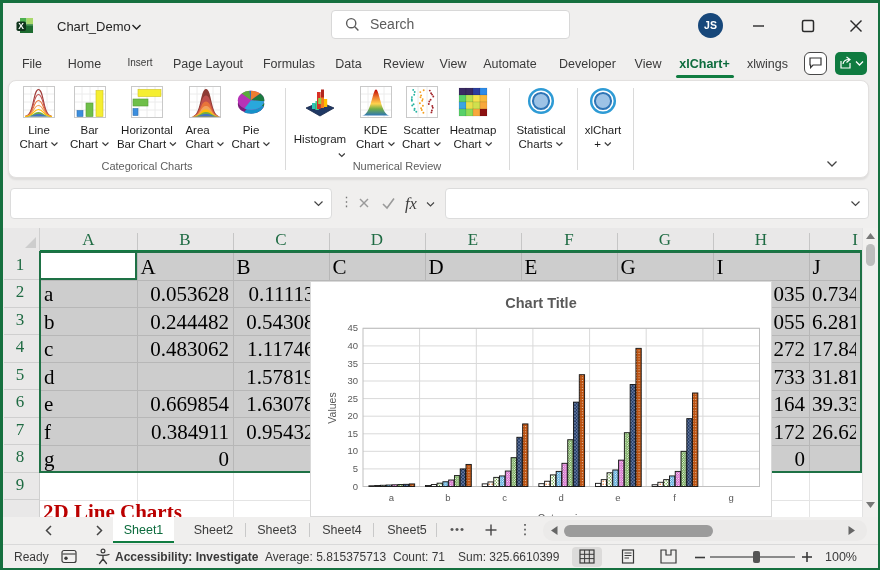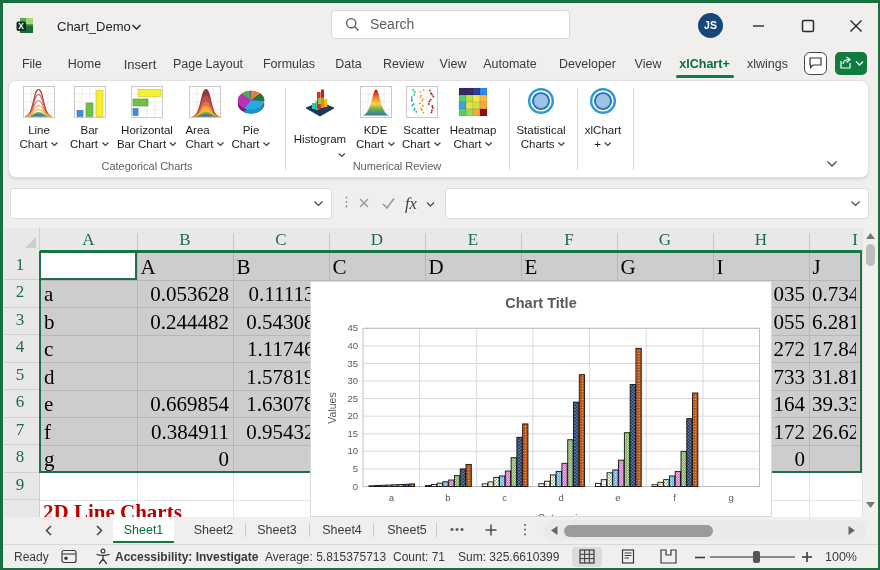--- a/index.html
+++ b/index.html
@@ -37,21 +37,21 @@
   </svg>
 <svg class="ab" style="left:797px;top:15px" width="22" height="22" viewBox="0 0 22 22">
     <rect x="5.5" y="5.5" width="11" height="11" rx="1.5" fill="none" stroke="#2a2a2a" stroke-width="1.5"></rect>
   </svg>
 <svg class="ab" style="left:845px;top:15px" width="22" height="22" viewBox="0 0 22 22">
     <line x1="5.5" y1="5.5" x2="16.5" y2="16.5" stroke="#2a2a2a" stroke-width="1.4"></line>
     <line x1="16.5" y1="5.5" x2="5.5" y2="16.5" stroke="#2a2a2a" stroke-width="1.4"></line>
   </svg>
 <div class="ab" style="left:32px;top:57px;transform:translateX(-50%);font-size:12.5px;color:#3a3a3a">File</div>
 <div class="ab" style="left:84.5px;top:57px;transform:translateX(-50%);font-size:12.5px;color:#3a3a3a">Home</div>
-<div class="ab" style="left:140px;top:57px;transform:translateX(-50%);font-size:13px;color:#3a3a3a">Insert</div>
+<div class="ab" style="left:140px;top:57px;transform:translateX(-50%);font-size:10px;color:#3a3a3a">Insert</div>
 <div class="ab" style="left:208px;top:57px;transform:translateX(-50%);font-size:12.5px;color:#3a3a3a">Page Layout</div>
 <div class="ab" style="left:289px;top:57px;transform:translateX(-50%);font-size:12.5px;color:#3a3a3a">Formulas</div>
 <div class="ab" style="left:348.5px;top:57px;transform:translateX(-50%);font-size:12.5px;color:#3a3a3a">Data</div>
 <div class="ab" style="left:403.5px;top:57px;transform:translateX(-50%);font-size:12.5px;color:#3a3a3a">Review</div>
 <div class="ab" style="left:453px;top:57px;transform:translateX(-50%);font-size:12.5px;color:#3a3a3a">View</div>
 <div class="ab" style="left:510px;top:57px;transform:translateX(-50%);font-size:12.5px;color:#3a3a3a">Automate</div>
 <div class="ab" style="left:587.5px;top:57px;transform:translateX(-50%);font-size:12.5px;color:#3a3a3a">Developer</div>
 <div class="ab" style="left:648px;top:57px;transform:translateX(-50%);font-size:12.5px;color:#3a3a3a">View</div>
 <div class="ab" style="left:767.5px;top:57px;transform:translateX(-50%);font-size:12.5px;color:#3a3a3a">xlwings</div>
 <div class="ab" style="left:704.5px;top:56.5px;transform:translateX(-50%);font-size:12.5px;font-weight:bold;color:#0c6b3d">xlChart+</div>
@@ -259,21 +259,21 @@
     </span></div>
 <div class="ab" style="left:375.5px;top:122.5px;transform:translateX(-50%);font-size:11.5px;color:#1d1d1d;white-space:nowrap;text-align:center;line-height:14.5px">KDE<br><span style="display:inline-flex;align-items:center">Chart<svg width="8" height="6" viewBox="0 0 8 6" style="margin-left:3px">
         <polyline points="1,1.5 4,4.5 7,1.5" fill="none" stroke="#3c3c3c" stroke-width="1.2"></polyline>
       </svg></span></div>
 <div class="ab" style="left:421.5px;top:122.5px;transform:translateX(-50%);font-size:11.5px;color:#1d1d1d;white-space:nowrap;text-align:center;line-height:14.5px">Scatter<br><span style="display:inline-flex;align-items:center">Chart<svg width="8" height="6" viewBox="0 0 8 6" style="margin-left:3px">
         <polyline points="1,1.5 4,4.5 7,1.5" fill="none" stroke="#3c3c3c" stroke-width="1.2"></polyline>
       </svg></span></div>
 <div class="ab" style="left:473px;top:122.5px;transform:translateX(-50%);font-size:11.5px;color:#1d1d1d;white-space:nowrap;text-align:center;line-height:14.5px">Heatmap<br><span style="display:inline-flex;align-items:center">Chart<svg width="8" height="6" viewBox="0 0 8 6" style="margin-left:3px">
         <polyline points="1,1.5 4,4.5 7,1.5" fill="none" stroke="#3c3c3c" stroke-width="1.2"></polyline>
       </svg></span></div>
-<div class="ab" style="left:541px;top:122.5px;transform:translateX(-50%);font-size:11.5px;color:#1d1d1d;white-space:nowrap;text-align:right;line-height:14.5px">Statistical<br><span style="display:inline-flex;align-items:center">Charts<svg width="8" height="6" viewBox="0 0 8 6" style="margin-left:3px">
+<div class="ab" style="left:541px;top:122.5px;transform:translateX(-50%);font-size:11.5px;color:#1d1d1d;white-space:nowrap;text-align:center;line-height:14.5px">Statistical<br><span style="display:inline-flex;align-items:center">Charts<svg width="8" height="6" viewBox="0 0 8 6" style="margin-left:3px">
         <polyline points="1,1.5 4,4.5 7,1.5" fill="none" stroke="#3c3c3c" stroke-width="1.2"></polyline>
       </svg></span></div>
 <div class="ab" style="left:603px;top:122.5px;transform:translateX(-50%);font-size:11.5px;color:#1d1d1d;white-space:nowrap;text-align:center;line-height:14.5px">xlChart<br><span style="display:inline-flex;align-items:center">+<svg width="8" height="6" viewBox="0 0 8 6" style="margin-left:3px">
         <polyline points="1,1.5 4,4.5 7,1.5" fill="none" stroke="#3c3c3c" stroke-width="1.2"></polyline>
       </svg></span></div>
 <div class="ab" style="left:285px;top:88px;width:1px;height:82px;background:#dadada"></div>
 <div class="ab" style="left:509px;top:88px;width:1px;height:82px;background:#dadada"></div>
 <div class="ab" style="left:576.5px;top:88px;width:1px;height:82px;background:#dadada"></div>
 <div class="ab" style="left:632.5px;top:88px;width:1px;height:82px;background:#dadada"></div>
 <div class="ab" style="left:147px;top:160px;transform:translateX(-50%);font-size:11px;color:#5e5e5e">Categorical Charts</div>
@@ -381,20 +381,21 @@
     <div class="ab ser" style="font-size:21px;color:#000;font-weight:normal;white-space:nowrap;left:812.5px;top:26.5px;">J</div>
     <div class="ab ser" style="font-size:21px;color:#000;font-weight:normal;white-space:nowrap;left:44px;top:54.0px;">a</div>
     <div class="ab ser" style="font-size:21px;color:#000;font-weight:normal;white-space:nowrap;left:44px;top:81.5px;">b</div>
     <div class="ab ser" style="font-size:21px;color:#000;font-weight:normal;white-space:nowrap;left:44px;top:109.0px;">c</div>
     <div class="ab ser" style="font-size:21px;color:#000;font-weight:normal;white-space:nowrap;left:44px;top:136.5px;">d</div>
     <div class="ab ser" style="font-size:21px;color:#000;font-weight:normal;white-space:nowrap;left:44px;top:164.0px;">e</div>
     <div class="ab ser" style="font-size:21px;color:#000;font-weight:normal;white-space:nowrap;left:44px;top:191.5px;">f</div>
     <div class="ab ser" style="font-size:21px;color:#000;font-weight:normal;white-space:nowrap;left:44px;top:219.0px;">g</div>
     <div class="ab ser" style="font-size:21px;color:#000;font-weight:normal;white-space:nowrap;left:109px;width:120px;text-align:right;top:54.0px;">0.053628</div>
     <div class="ab ser" style="font-size:21px;color:#000;font-weight:normal;white-space:nowrap;left:109px;width:120px;text-align:right;top:81.5px;">0.244482</div>
+    <div class="ab ser" style="font-size:21px;color:#000;font-weight:normal;white-space:nowrap;left:109px;width:120px;text-align:right;top:109.0px;">0.483062</div>
     <div class="ab ser" style="font-size:21px;color:#000;font-weight:normal;white-space:nowrap;left:109px;width:120px;text-align:right;top:164.0px;">0.669854</div>
     <div class="ab ser" style="font-size:21px;color:#000;font-weight:normal;white-space:nowrap;left:109px;width:120px;text-align:right;top:191.5px;">0.384911</div>
     <div class="ab ser" style="font-size:21px;color:#000;font-weight:normal;white-space:nowrap;left:109px;width:120px;text-align:right;top:219.0px;">0</div>
     <div class="ab ser" style="font-size:21px;color:#000;font-weight:normal;white-space:nowrap;left:205px;width:120px;text-align:right;top:54.0px;">0.111131</div>
     <div class="ab ser" style="font-size:21px;color:#000;font-weight:normal;white-space:nowrap;left:205px;width:120px;text-align:right;top:81.5px;">0.543086</div>
     <div class="ab ser" style="font-size:21px;color:#000;font-weight:normal;white-space:nowrap;left:205px;width:120px;text-align:right;top:109.0px;">1.117465</div>
     <div class="ab ser" style="font-size:21px;color:#000;font-weight:normal;white-space:nowrap;left:205px;width:120px;text-align:right;top:136.5px;">1.578195</div>
     <div class="ab ser" style="font-size:21px;color:#000;font-weight:normal;white-space:nowrap;left:205px;width:120px;text-align:right;top:164.0px;">1.630785</div>
     <div class="ab ser" style="font-size:21px;color:#000;font-weight:normal;white-space:nowrap;left:205px;width:120px;text-align:right;top:191.5px;">0.954325</div>
     <div class="ab ser" style="font-size:21px;color:#000;font-weight:normal;white-space:nowrap;left:685px;width:120px;text-align:right;top:54.0px;">035</div>

